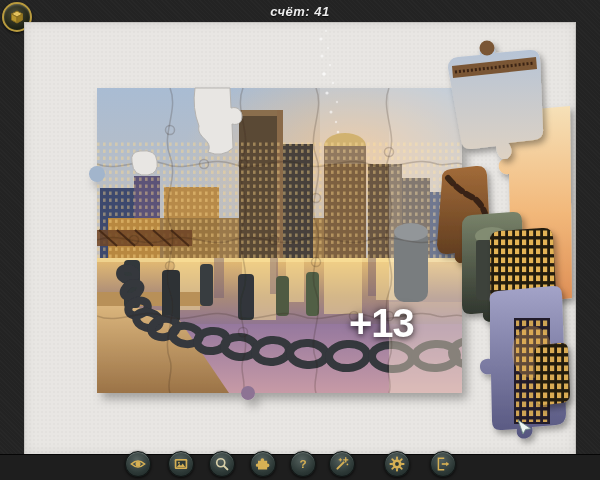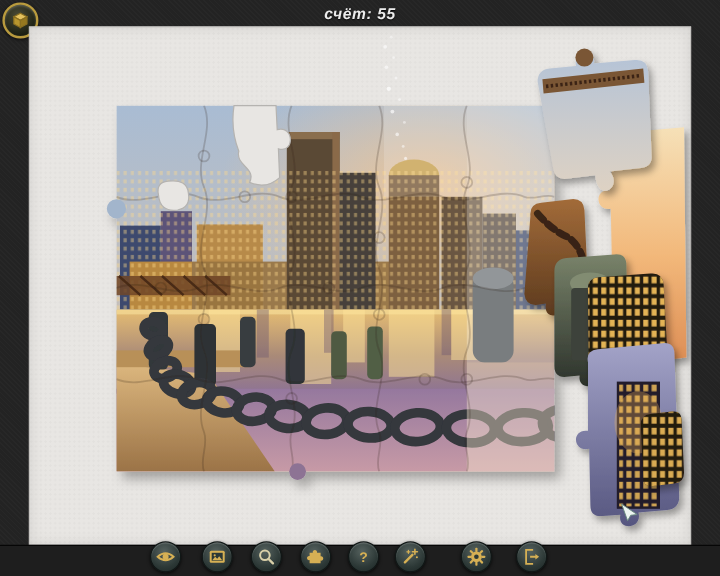--- a/index.html
+++ b/index.html
@@ -29,21 +29,21 @@
          box-shadow:0 1px 3px rgba(0,0,0,0.75), inset 0 1px 1px rgba(255,255,255,0.22);
          display:flex;align-items:center;justify-content:center;}
   .tb-btn svg{display:block;}
 </style>
 </head>
 <body>
 
 <div class="frame">
 
   <div class="titlebar">
-    <span class="score">счёт: 55</span>
+    <span class="score">счёт: 41</span>
   </div>
 
   <button class="badge">
     <svg width="16" height="16" viewBox="0 0 16 16">
       <polygon points="8,2 13.5,5 8,8 2.5,5" fill="#e4c25e" stroke="#8a6f20" stroke-width="1"></polygon>
       <polygon points="2.5,5 8,8 8,14 2.5,11" fill="#b8962e" stroke="#8a6f20" stroke-width="1"></polygon>
       <polygon points="13.5,5 8,8 8,14 13.5,11" fill="#96781f" stroke="#8a6f20" stroke-width="1"></polygon>
     </svg>
   </button>
 
@@ -285,20 +285,21 @@
     <g filter="url(#ds)">
       <path d="M510,332 Q510,324 518,323 L536,321 Q544,320 544,328 L546,372 Q546,380 538,381 L520,383 Q512,384 512,376 Z" fill="#231a10"></path>
       <g clip-path="url(#pc7)">
           <rect x="506" y="318" width="44" height="70" fill="url(#winGold)" opacity="0.9"></rect>
         </g>
     </g>
 
     <path d="M494,398 l5,14 l2.6,-4.6 l5.4,-0.6 Z" fill="#eef6f2" stroke="#6a8a80" stroke-width="0.8"></path>
   </svg>
 
+  <div class="bonus">+13</div>
 
   <div class="toolbar"></div>
 
   <button class="tb-btn" style="left:125px">
     <svg width="20" height="20" viewBox="0 0 24 24">
       <path d="M4,12 Q12,5 20,12 Q12,19 4,12 Z" fill="none" stroke="#d6b054" stroke-width="1.8"></path>
       <circle cx="12" cy="12" r="3" fill="#d6b054"></circle>
     </svg>
   </button>
 

